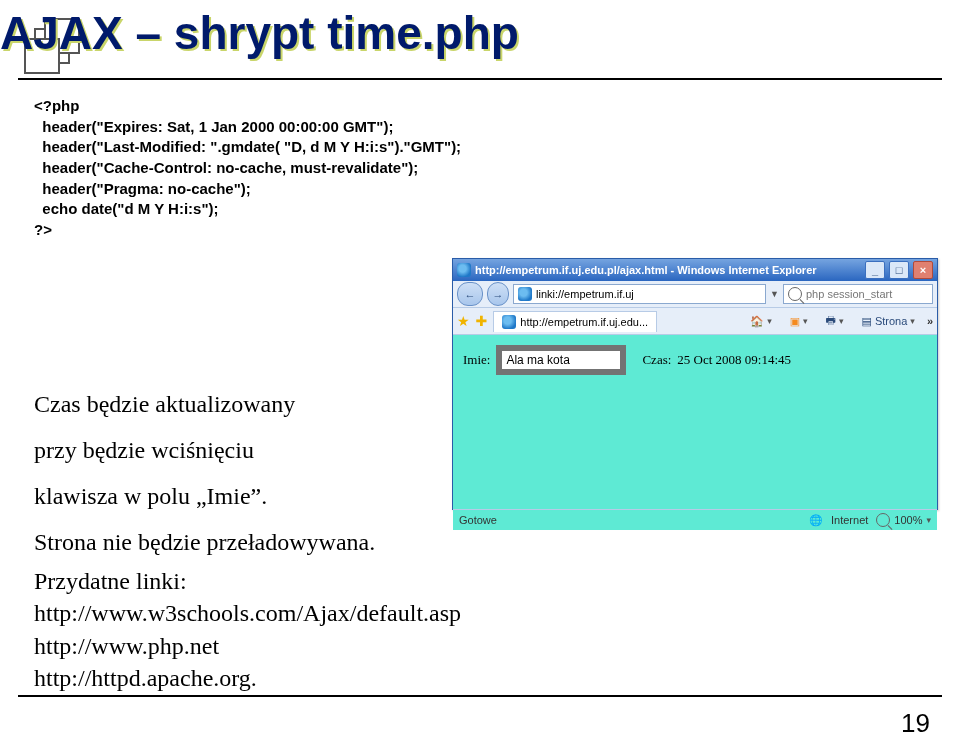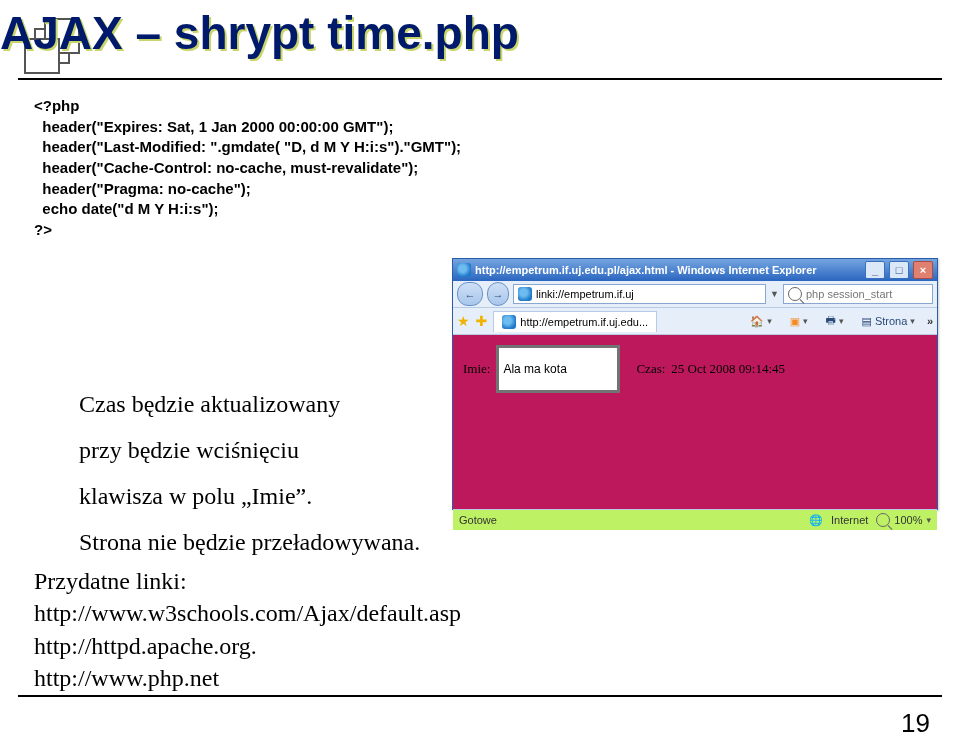--- a/index.html
+++ b/index.html
@@ -61,21 +61,20 @@
     line-height: 1.38;
     color: #000;
     white-space: pre;
   }
   .body-text {
     position: absolute;
     left: 34px;
     font-size: 24px;
     line-height: 1.9;
     color: #000;
-    margin-left: 45px;
   }
   .line1 { top: 382px; }
   .line2 { top: 428px; }
   .line3 { top: 474px; }
   .line4 { top: 520px; }
   .links {
     position: absolute;
     left: 34px;
     top: 565px;
     font-size: 24px;
@@ -196,45 +195,45 @@
     height: 20px;
     padding: 0 6px;
     display: flex;
     align-items: center;
     gap: 3px;
     color: #2a4a7a;
   }
   .chev { font-size: 9px; color: #555; }
   .br-content {
     height: 154px;
-    background: #be185d;
+    background: #5eead4;
     padding: 10px;
   }
   .form-row {
     display: flex;
     align-items: center;
     gap: 6px;
     font-size: 13px;
     font-family: 'Times New Roman', serif;
   }
   .form-row label { }
   .form-row input {
-    border: 3px solid #737373;
+    border: 6px solid #737373;
     height: 18px;
-    padding: 12px 4px;
+    padding: 0 4px;
     font-family: Arial;
     font-size: 12px;
   }
   .form-row .czasval {
     font-size: 13px;
     color: #000;
   }
   .br-status {
     height: 20px;
-    background: #bef264;
+    background: #5eead4;
     border-top: 1px solid #b7cbe6;
     display: flex;
     align-items: center;
     padding: 0 6px;
     gap: 8px;
     color: #333;
   }
   .zoomseg {
     display:flex;align-items:center;gap:4px;
   }
@@ -279,22 +278,22 @@
 ?&gt;</div>
 
   <div class="body-text line1">Czas będzie aktualizowany</div>
   <div class="body-text line2">przy będzie wciśnięciu</div>
   <div class="body-text line3">klawisza w polu „Imie”.</div>
   <div class="body-text line4">Strona nie będzie przeładowywana.</div>
 
   <div class="links">
     <div>Przydatne linki:</div>
     <div>http://www.w3schools.com/Ajax/default.asp</div>
+    <div>http://www.php.net</div>
     <div>http://httpd.apache.org.</div>
-    <div>http://www.php.net</div>
   </div>
 
   <div class="browser">
     <div class="br-titlebar">
       <span class="ie-icon"></span>
       <span class="br-titletext">http://empetrum.if.uj.edu.pl/ajax.html - Windows Internet Explorer</span>
       <span class="wbtn">_</span>
       <span class="wbtn">□</span>
       <span class="wbtn close">×</span>
     </div>

